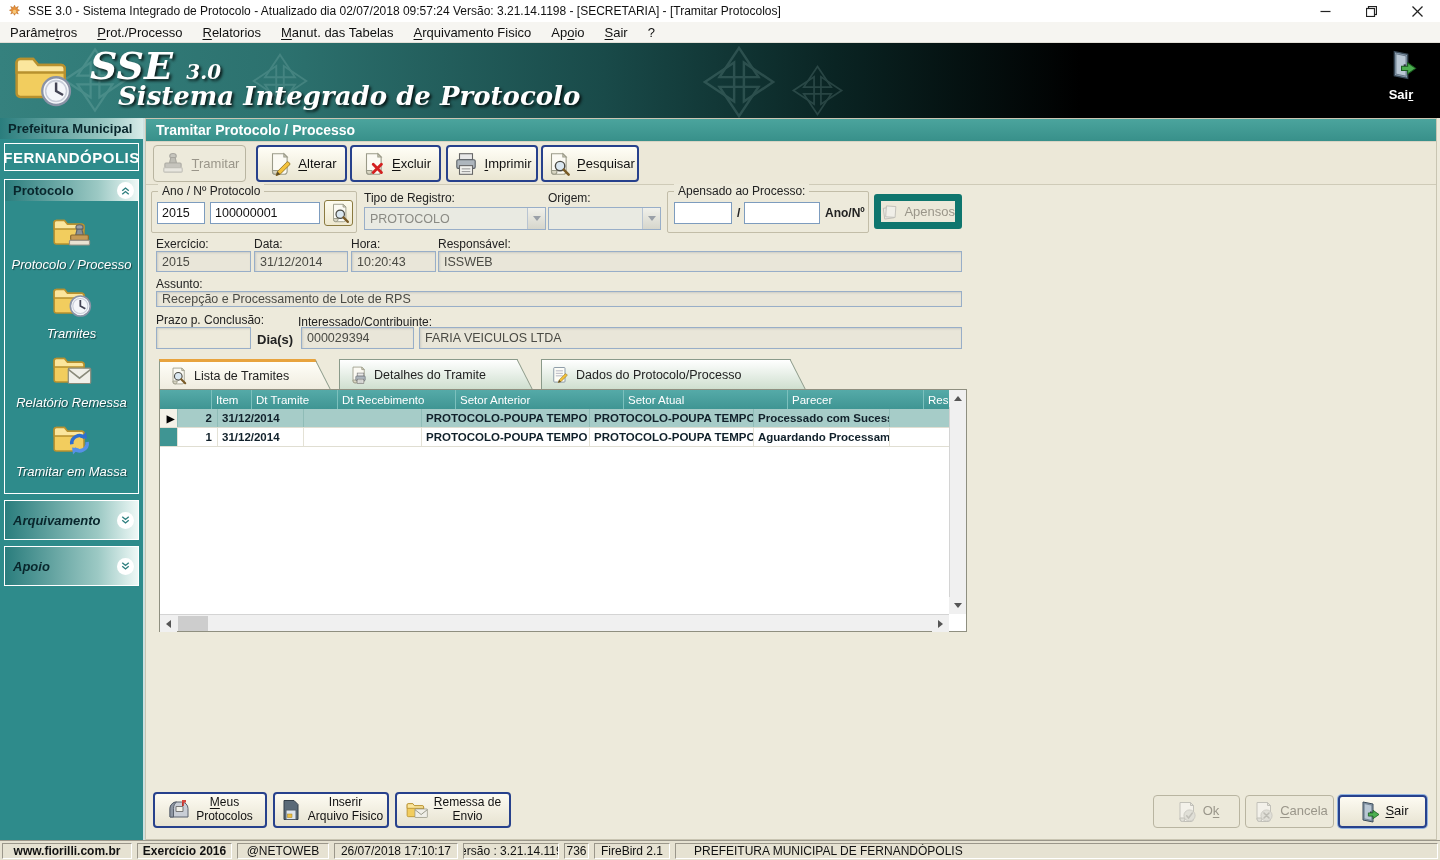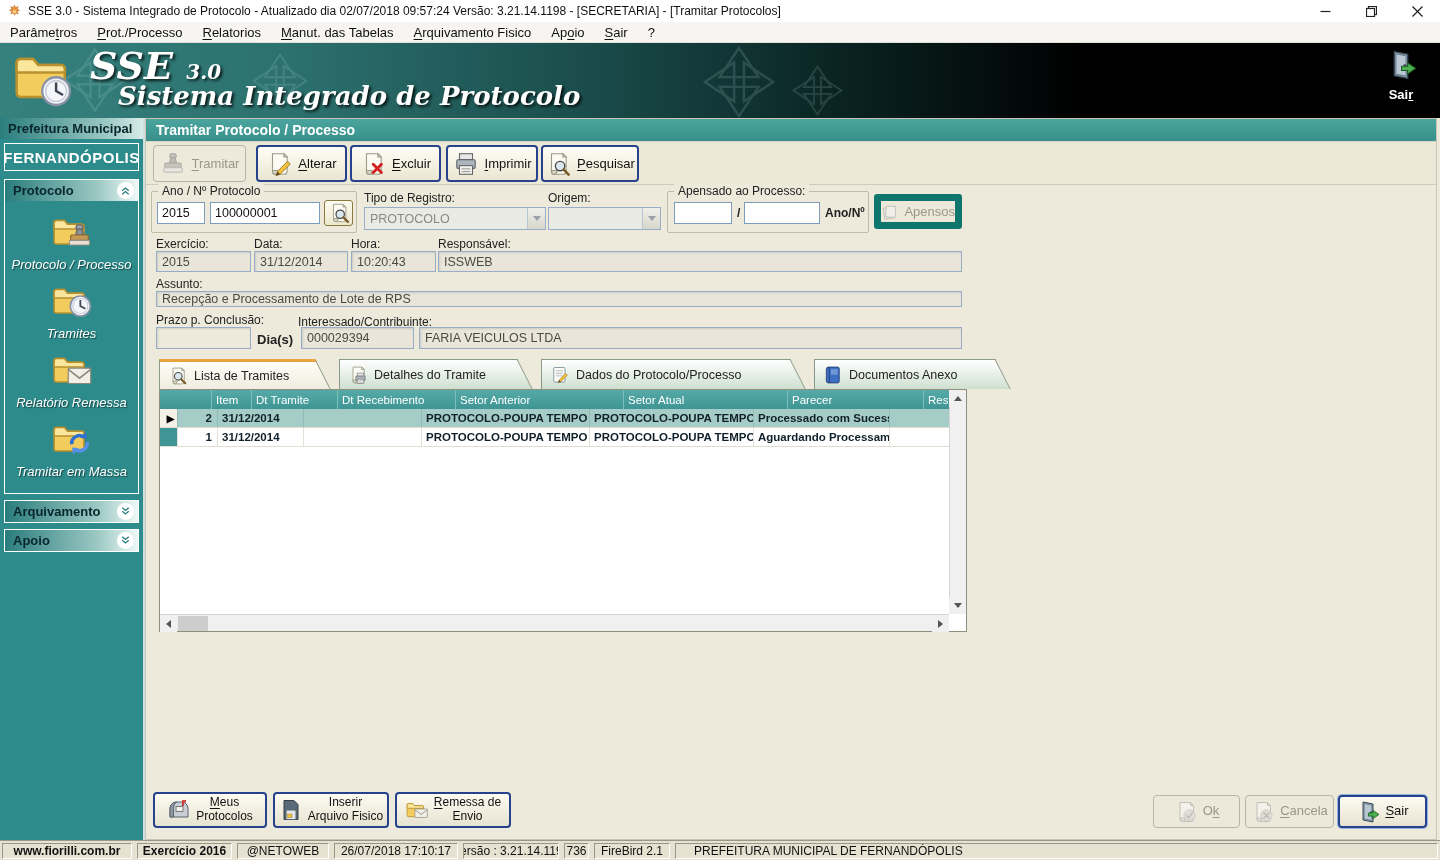--- a/index.html
+++ b/index.html
@@ -32,21 +32,21 @@
   .banner-exit svg { width:32px; height:32px; }
   .banner-exit .lbl { color:#fff; font-size:13px; font-weight:bold; margin-top:2px; }
 
   
   .sidebar { position:absolute; left:0; top:118px; width:145px; height:722px; background:#2E8B8B; border-right:2px solid #cfe0de; }
   .side-orghead { height:21px; background:linear-gradient(90deg,#2a7d7d,#9cc9c4 75%,#d8ece9); display:flex; align-items:center; padding-left:8px; font-size:13px; font-weight:bold; color:#08262c; }
   .side-orgbox { margin:4px 4px 6px 4px; border:1px solid #fff; height:28px; display:flex; align-items:center; justify-content:center; }
   .side-orgbox .nm { color:#fff; font-weight:bold; font-size:15px; letter-spacing:0.5px; }
   .side-panel { margin:8px 4px 0 4px; border:1px solid #fff; }
   .side-panelhead, .side-bar { height:21px; background:linear-gradient(90deg,#2a7d7d,#9cc9c4 70%,#eef8f6); display:flex; align-items:center; padding:0 4px 0 8px; font-size:13px; font-weight:bold; color:#08262c; }
-  .side-bar { margin:6px 4px 0 4px; border:1px solid #fff; height:23px; }
+  .side-bar { margin:6px 4px 0 4px; border:1px solid #fff; height:40px;font-style:italic; }
   .chev-circle { margin-left:auto; width:17px; height:17px; border-radius:50%; background:#fff; display:flex; align-items:center; justify-content:center; }
   .chev-circle svg { width:13px; height:13px; }
   .side-items { padding:6px 0 10px 0; }
   .side-item { text-align:center; padding:5px 0 4px 0; }
   .side-item svg { width:44px; height:40px; }
   .side-item .lbl { color:#fff; font-style:italic; font-size:13px; margin-top:1px; text-shadow:1px 1px 1px rgba(0,0,0,.5); }
 
   
   .main { position:absolute; left:145px; top:118px; width:1292px; height:722px; background:#EDEADB; border:1px solid #c9c5b2; }
   .paneltitle { position:absolute; left:0; top:0; width:100%; height:23px; background:linear-gradient(180deg,#4ba49d,#38908a); color:#fff; font-weight:bold; font-size:14px; display:flex; align-items:center; padding-left:10px; border-bottom:1px solid #d8d4c4; }
@@ -470,26 +470,20 @@
           </svg>
         <span class="lbl">Detalhes do Tramite</span>
       </div>
       <div class="tab" style="width:243px">
         <svg viewBox="0 0 24 24">
             <use href="#i-notepad"></use>
             <use href="#i-pencil" x="8" y="8" width="15" height="15"></use>
           </svg>
         <span class="lbl">Dados do Protocolo/Processo</span>
       </div>
-      <div class="tab" style="width:175px">
-        <svg viewBox="0 0 24 24">
-            <use href="#i-book"></use>
-          </svg>
-        <span class="lbl">Documentos Anexo</span>
-      </div>
     </div>
 
     <div class="grid">
       <div class="gridhead" style="margin-right:17px">
         <div class="hc ind"></div>
         <div class="hc c-item">Item</div>
         <div class="hc c-dtt">Dt Tramite</div>
         <div class="hc c-dtr">Dt Recebimento</div>
         <div class="hc c-seta">Setor Anterior</div>
         <div class="hc c-setu">Setor Atual</div>

